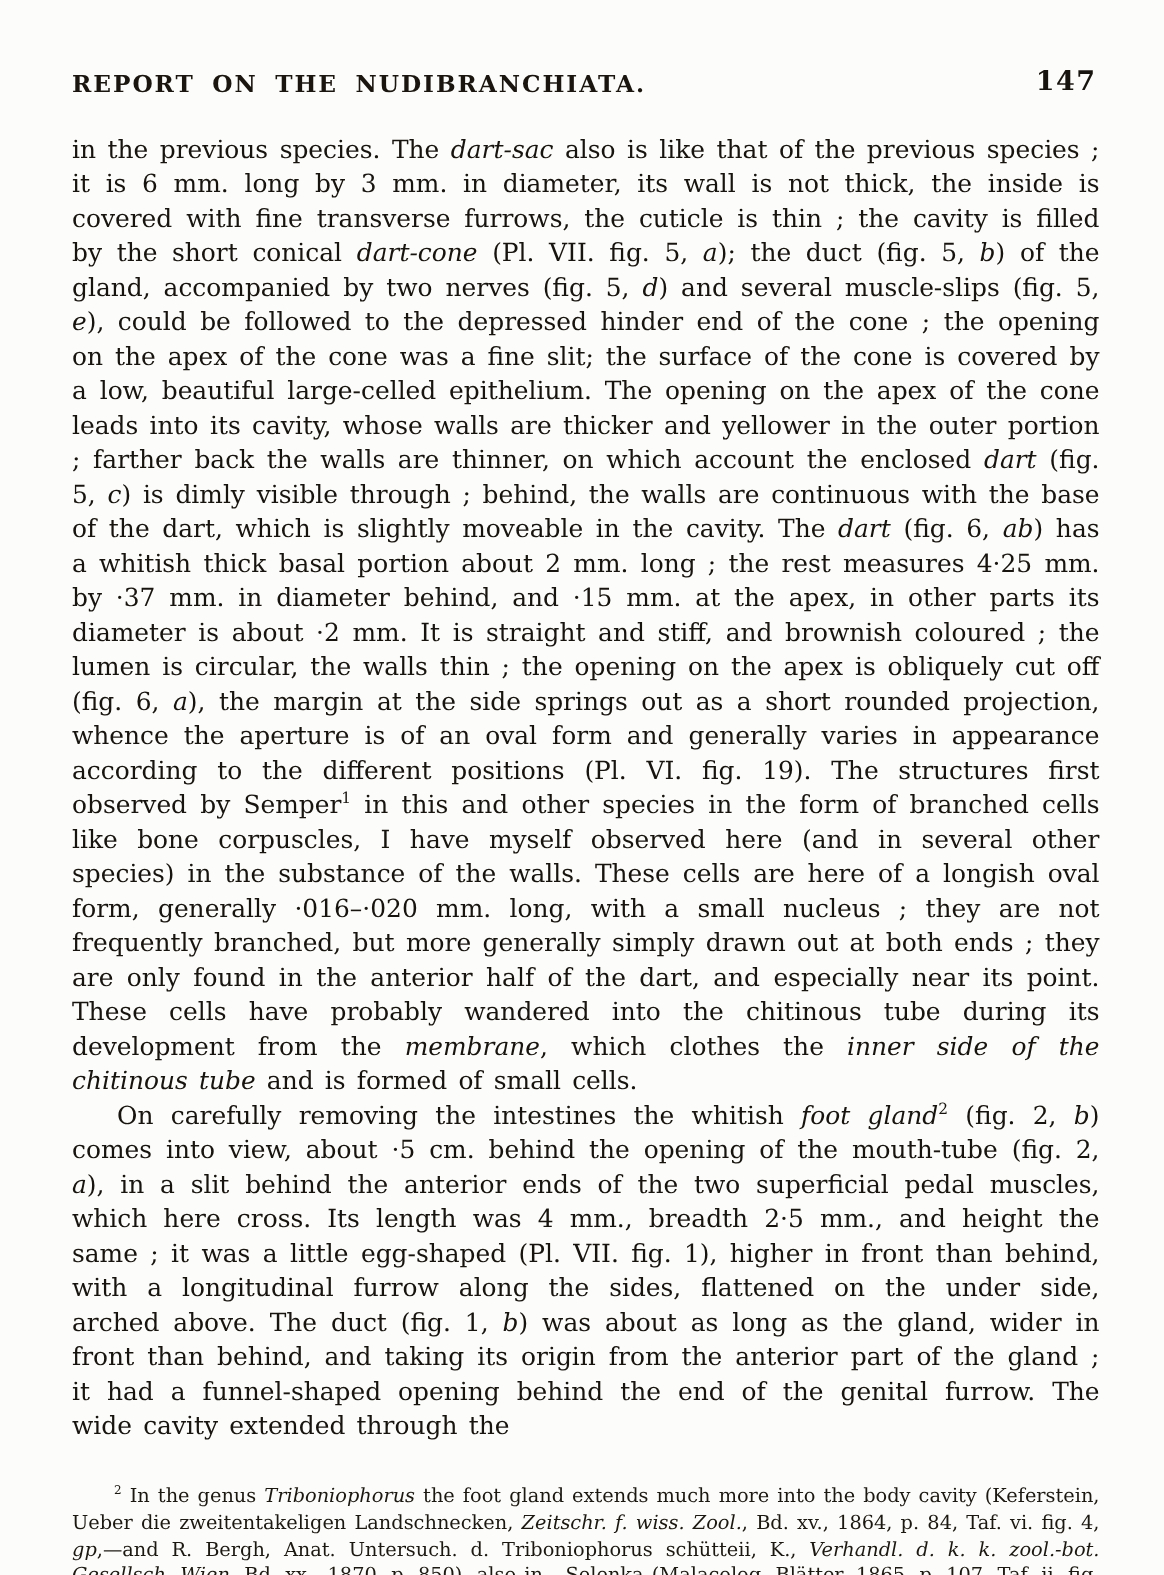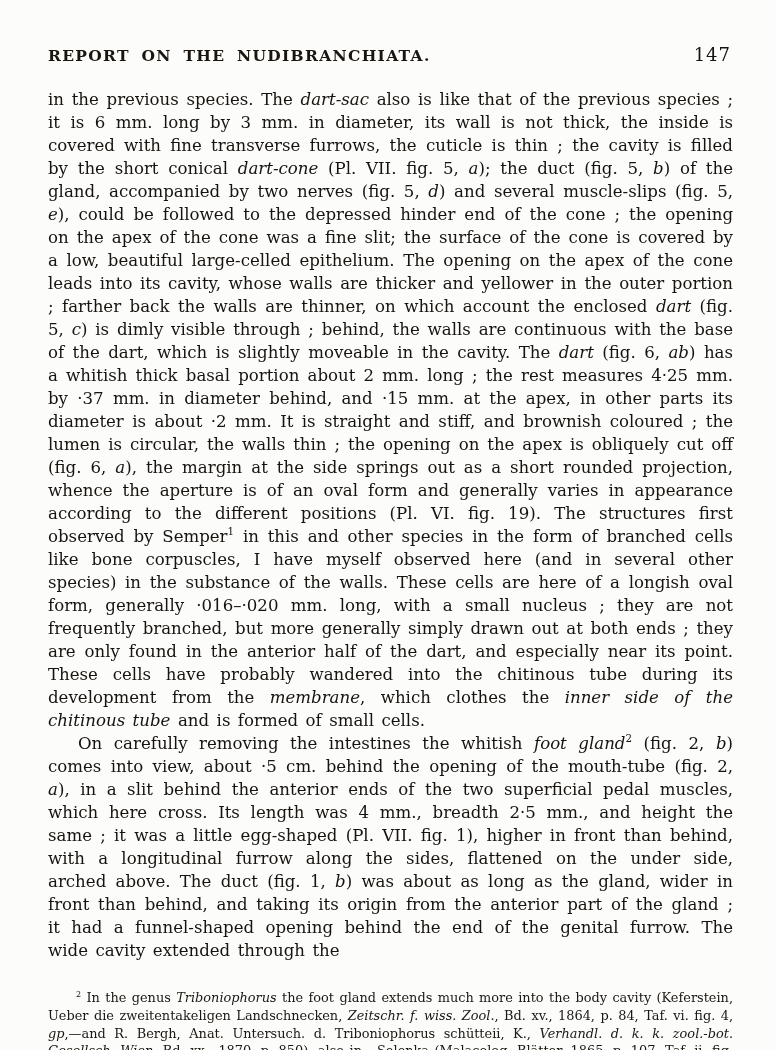--- a/index.html
+++ b/index.html
@@ -33,21 +33,21 @@
     font-weight: 600;
     letter-spacing: 1.3px;
     word-spacing: 5px;
     color: #1a150f;
   }
   .page-number {
     position: absolute;
     right: 2px;
     top: -2px;
     font-size: 18px;
-    font-weight: 400;
+    font-weight: 700;
     letter-spacing: 1px;
   }
   .body-text {
     font-size: 16.6px;
     line-height: 23px;
     text-align: justify;
     word-spacing: 2.2px;
   }
   .para {
     margin: 0;

